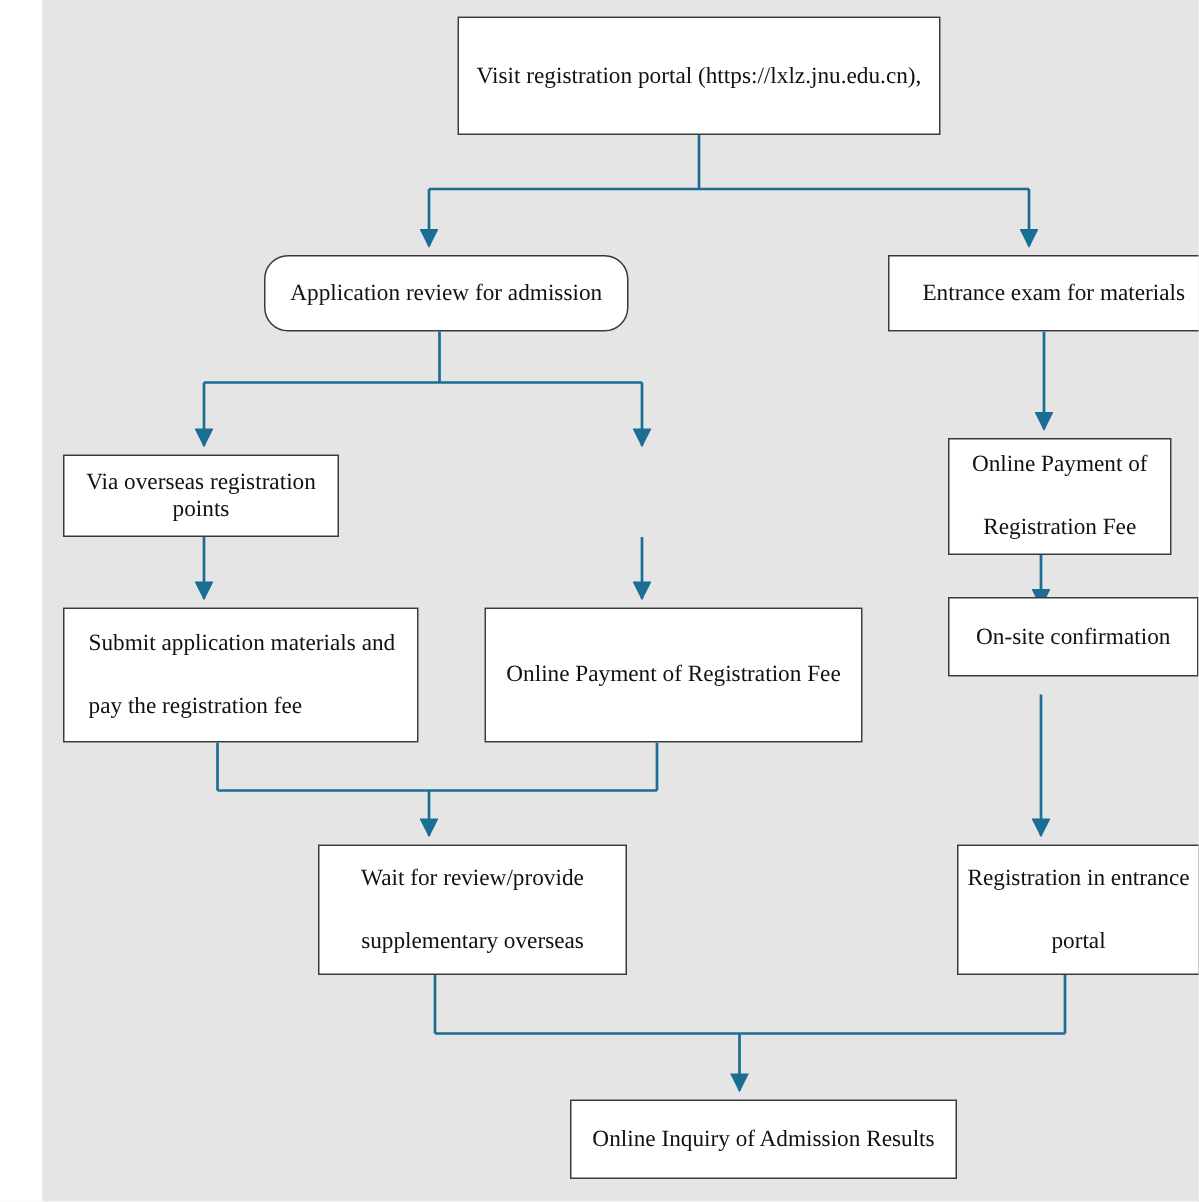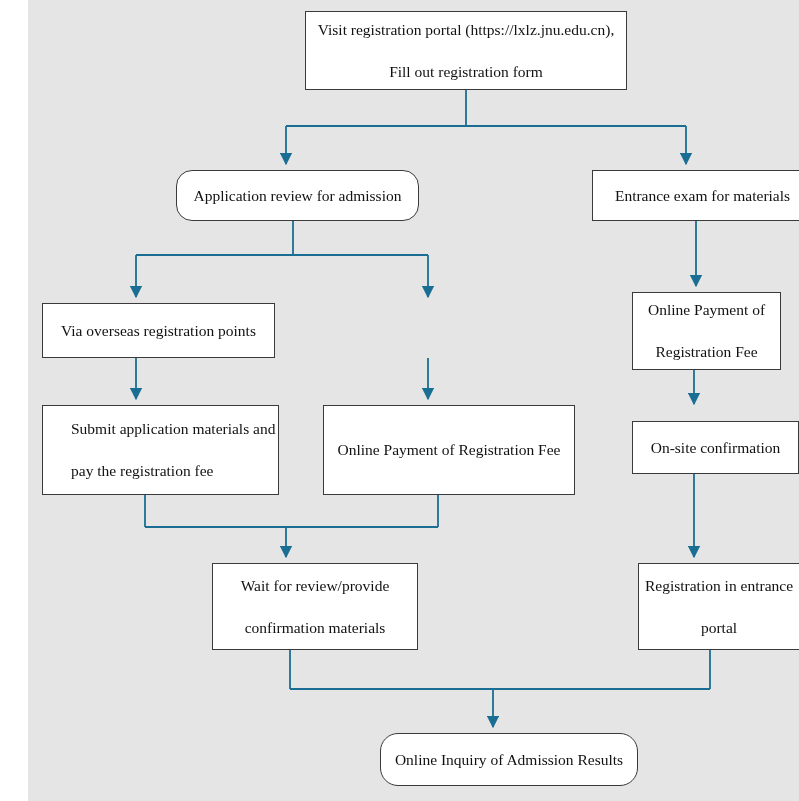--- a/index.html
+++ b/index.html
@@ -82,67 +82,66 @@
 
       <path d="M 262 650 L 262 689"></path>
       <path d="M 682 650 L 682 689"></path>
       <path d="M 262 689 L 682 689"></path>
       <path d="M 465 689 L 465 727" marker-end="url(#arrow)"></path>
     </g>
   </svg>
 
   <div class="node" style="left:277px; top:11px; width:322px; height:79px;">
     <span class="line1">Visit registration portal (https://lxlz.jnu.edu.cn),</span>
-    <span class="line2">Fill out registration form</span>
   </div>
 
   <div class="node single" style="left:148px; top:170px; width:243px; height:51px;border-radius:16px;">
     <span class="line1">Application review for admission</span>
 
   </div>
 
   <div class="node single" style="left:564px; top:170px; width:221px; height:51px;">
     <span class="line1">Entrance exam for materials</span>
 
   </div>
 
-  <div class="node single" style="left:14px; top:303px; width:233px; height:55px;">
+  <div class="node single" style="left:14px; top:303px; width:184px; height:55px;">
     <span class="line1">Via overseas registration points</span>
 
   </div>
 
 
   <div class="node" style="left:604px; top:292px; width:149px; height:78px;">
     <span class="line1">Online Payment of</span>
     <span class="line2">Registration Fee</span>
   </div>
 
-  <div class="node" style="left:14px; top:405px; width:237px; height:90px; align-items:flex-start; padding-left:28px;">
+  <div class="node" style="left:14px; top:405px; width:237px; height:90px; align-items:flex-start; padding-left:16px;">
     <span class="line1">Submit application materials and</span>
     <span class="line2">pay the registration fee</span>
   </div>
 
   <div class="node single" style="left:295px; top:405px; width:252px; height:90px;">
     <span class="line1">Online Payment of Registration Fee</span>
 
   </div>
 
-  <div class="node single" style="left:604px; top:421px; width:167px; height:53px;">
+  <div class="node single" style="left:604px; top:398px; width:167px; height:53px;">
     <span class="line1">On-site confirmation</span>
 
   </div>
 
   <div class="node" style="left:184px; top:563px; width:206px; height:87px;">
     <span class="line1">Wait for review/provide</span>
-    <span class="line2">confirmation materials</span>
+    <span class="line2">supplementary overseas</span>
   </div>
 
   <div class="node" style="left:610px; top:563px; width:162px; height:87px;">
     <span class="line1">Registration in entrance</span>
     <span class="line2">portal</span>
   </div>
 
-  <div class="node single" style="left:352px; top:733px; width:258px; height:53px;border-radius:18px;">
+  <div class="node single" style="left:352px; top:733px; width:258px; height:53px;">
     <span class="line1">Online Inquiry of Admission Results</span>
 
   </div>
 
 </div>
 
 </body></html>

